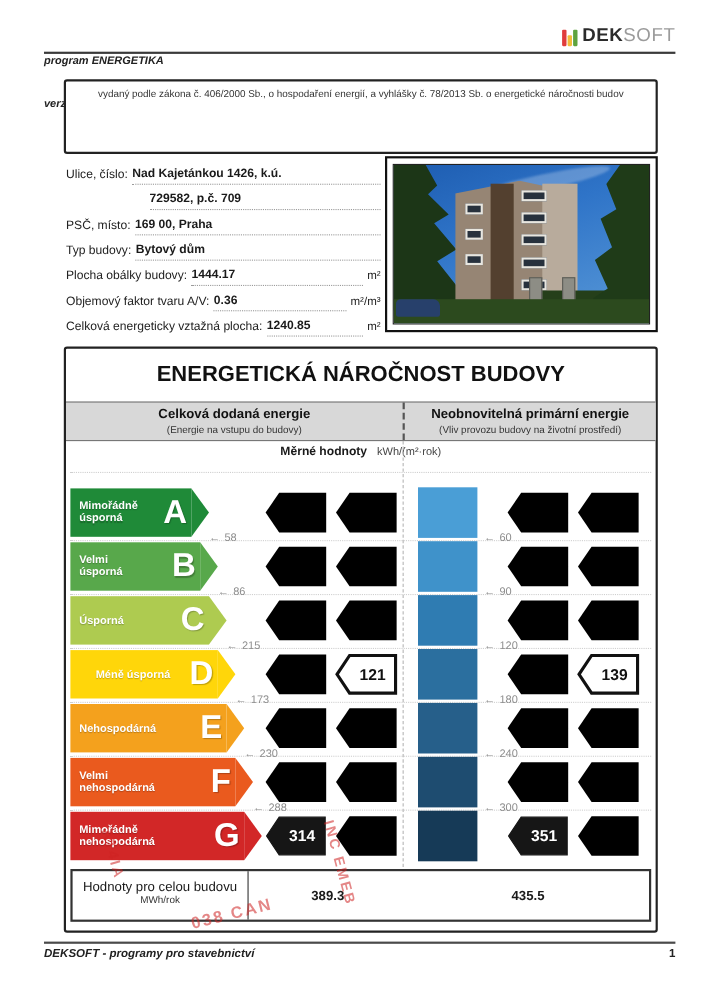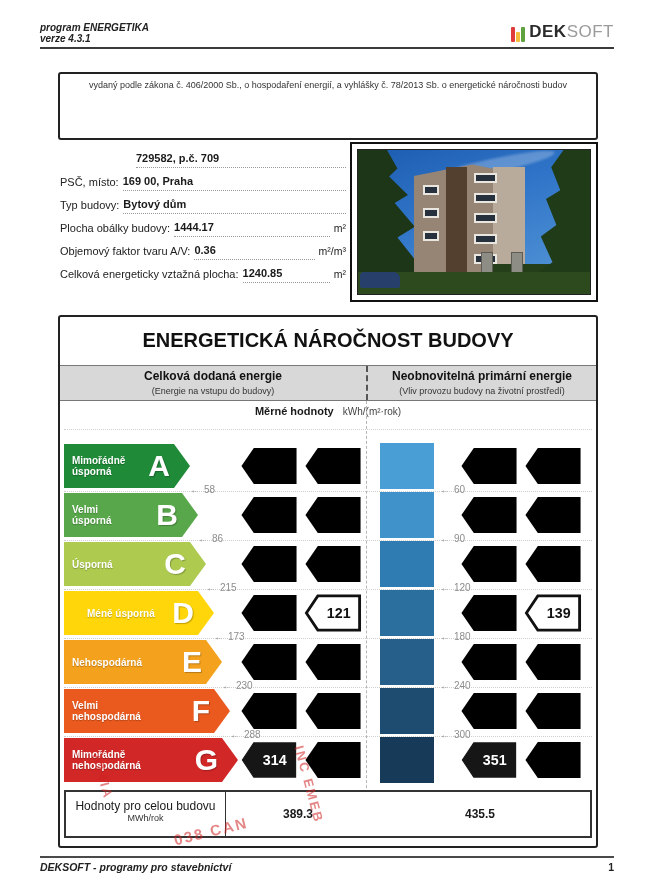--- a/index.html
+++ b/index.html
@@ -1,21 +1,21 @@
 <!DOCTYPE html>
 <html><head>
 <meta charset="utf-8">
 <style>
   html,body{margin:0;padding:0;background:#e8e8e8;}
   .page{position:relative;width:654px;height:894px;background:#ffffff;margin:0 auto;
         font-family:"Liberation Sans",sans-serif;color:#1a1a1a;overflow:hidden;}
 
   
   .top-header{position:absolute;left:40px;top:22px;width:574px;height:24px;}
-  .prog{font-size:10px;font-weight:bold;font-style:italic;line-height:11px;color:#222;}
+  .prog{font-size:10px;font-weight:bold;font-style:italic;line-height:11px;color:#222;margin-top:28px;}
   .logo{position:absolute;right:0;top:2px;display:flex;align-items:flex-end;height:18px;}
   .logo-bars{display:flex;align-items:flex-end;margin-right:3px;height:15px;}
   .logo-bars i{display:block;width:4px;margin-right:1px;border-radius:1px;}
   .b-red{height:15px;background:#e03c3c;}
   .b-yel{height:10px;background:#f3bc3a;}
   .b-grn{height:15px;background:#5fa33f;}
   .logo-dek{font-size:17px;font-weight:bold;color:#2b2b2b;letter-spacing:.5px;}
   .logo-soft{font-size:17px;color:#9b9b9b;letter-spacing:.5px;}
   .top-rule{position:absolute;left:40px;top:47px;width:574px;height:0;border-top:2px solid #3a3a3a;}
 
@@ -136,20 +136,24 @@
       <span class="logo-soft">SOFT</span>
     </div>
   </div>
   <div class="top-rule"></div>
 
   <div class="title-box">
     <div class="sub-title">vydaný podle zákona č. 406/2000 Sb., o hospodaření energií, a vyhlášky č. 78/2013 Sb. o energetické náročnosti budov</div>
   </div>
 
   <div class="info">
+    <div class="irow">
+      <span class="ilabel">Ulice, číslo:</span>
+      <span class="ival">Nad Kajetánkou 1426, k.ú.</span>
+    </div>
     <div class="irow indent">
       <span class="ival">729582, p.č. 709</span>
     </div>
     <div class="irow">
       <span class="ilabel">PSČ, místo:</span>
       <span class="ival">169 00, Praha</span>
     </div>
     <div class="irow">
       <span class="ilabel">Typ budovy:</span>
       <span class="ival">Bytový dům</span>

